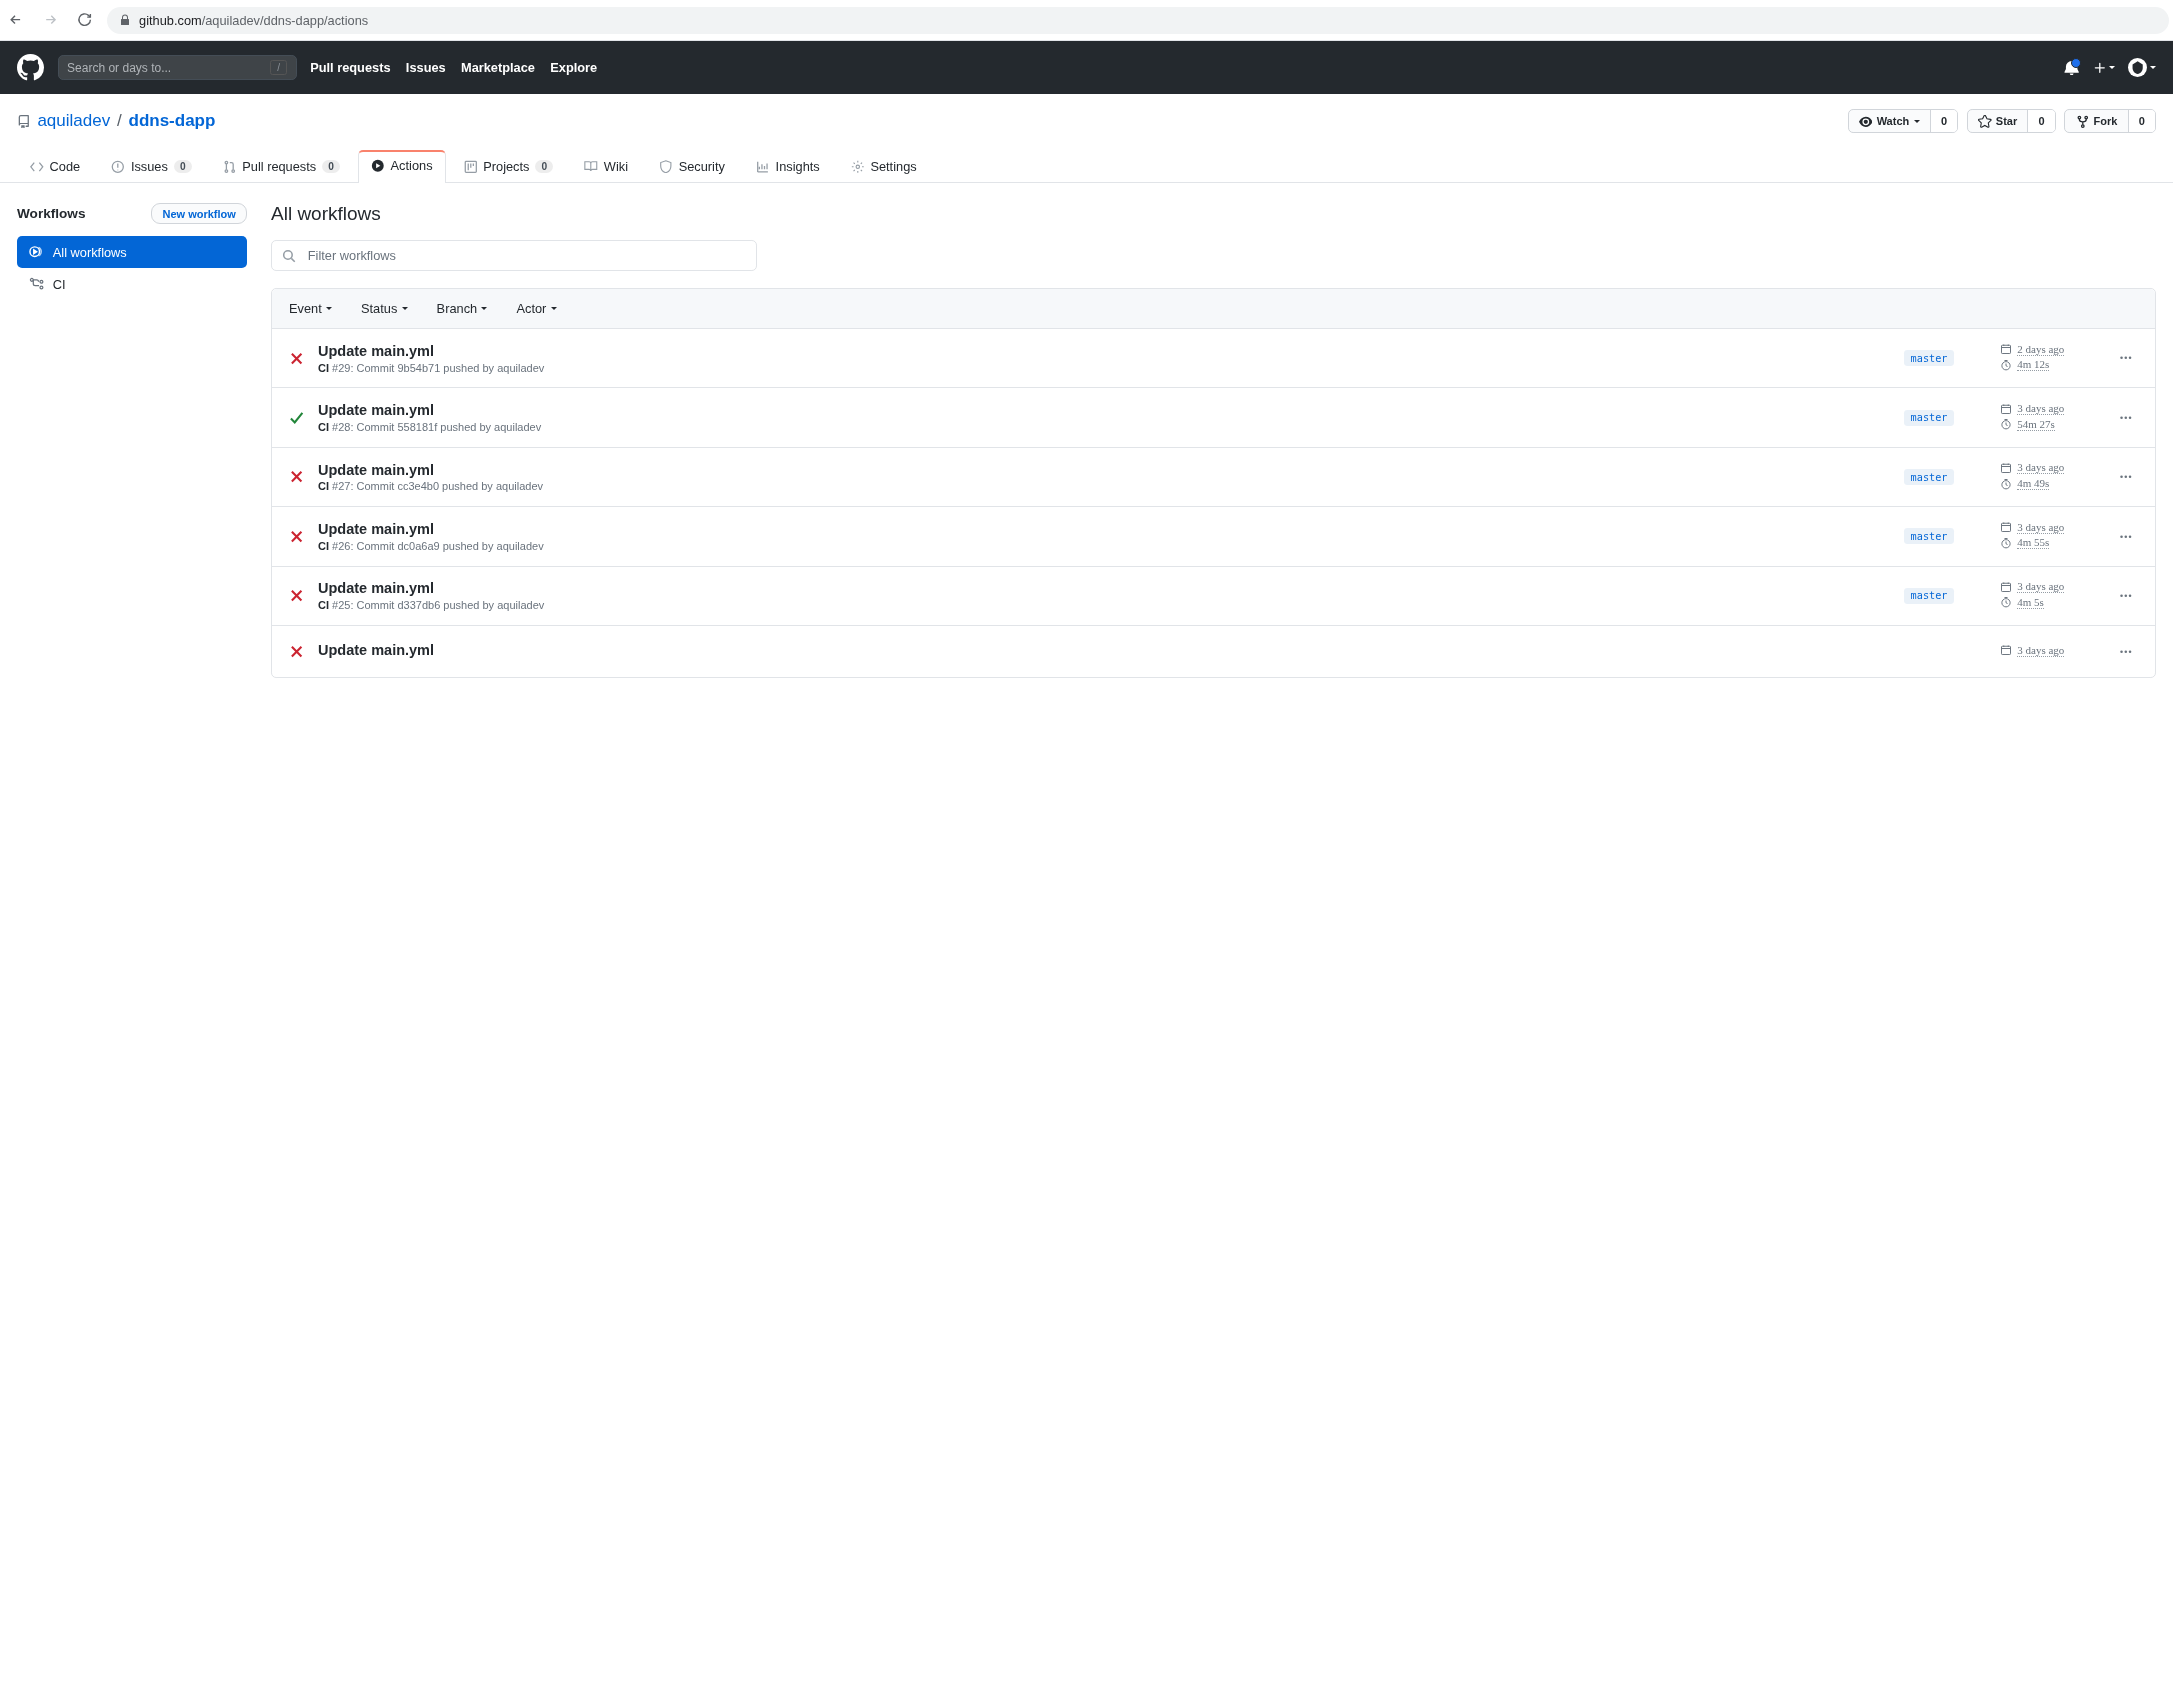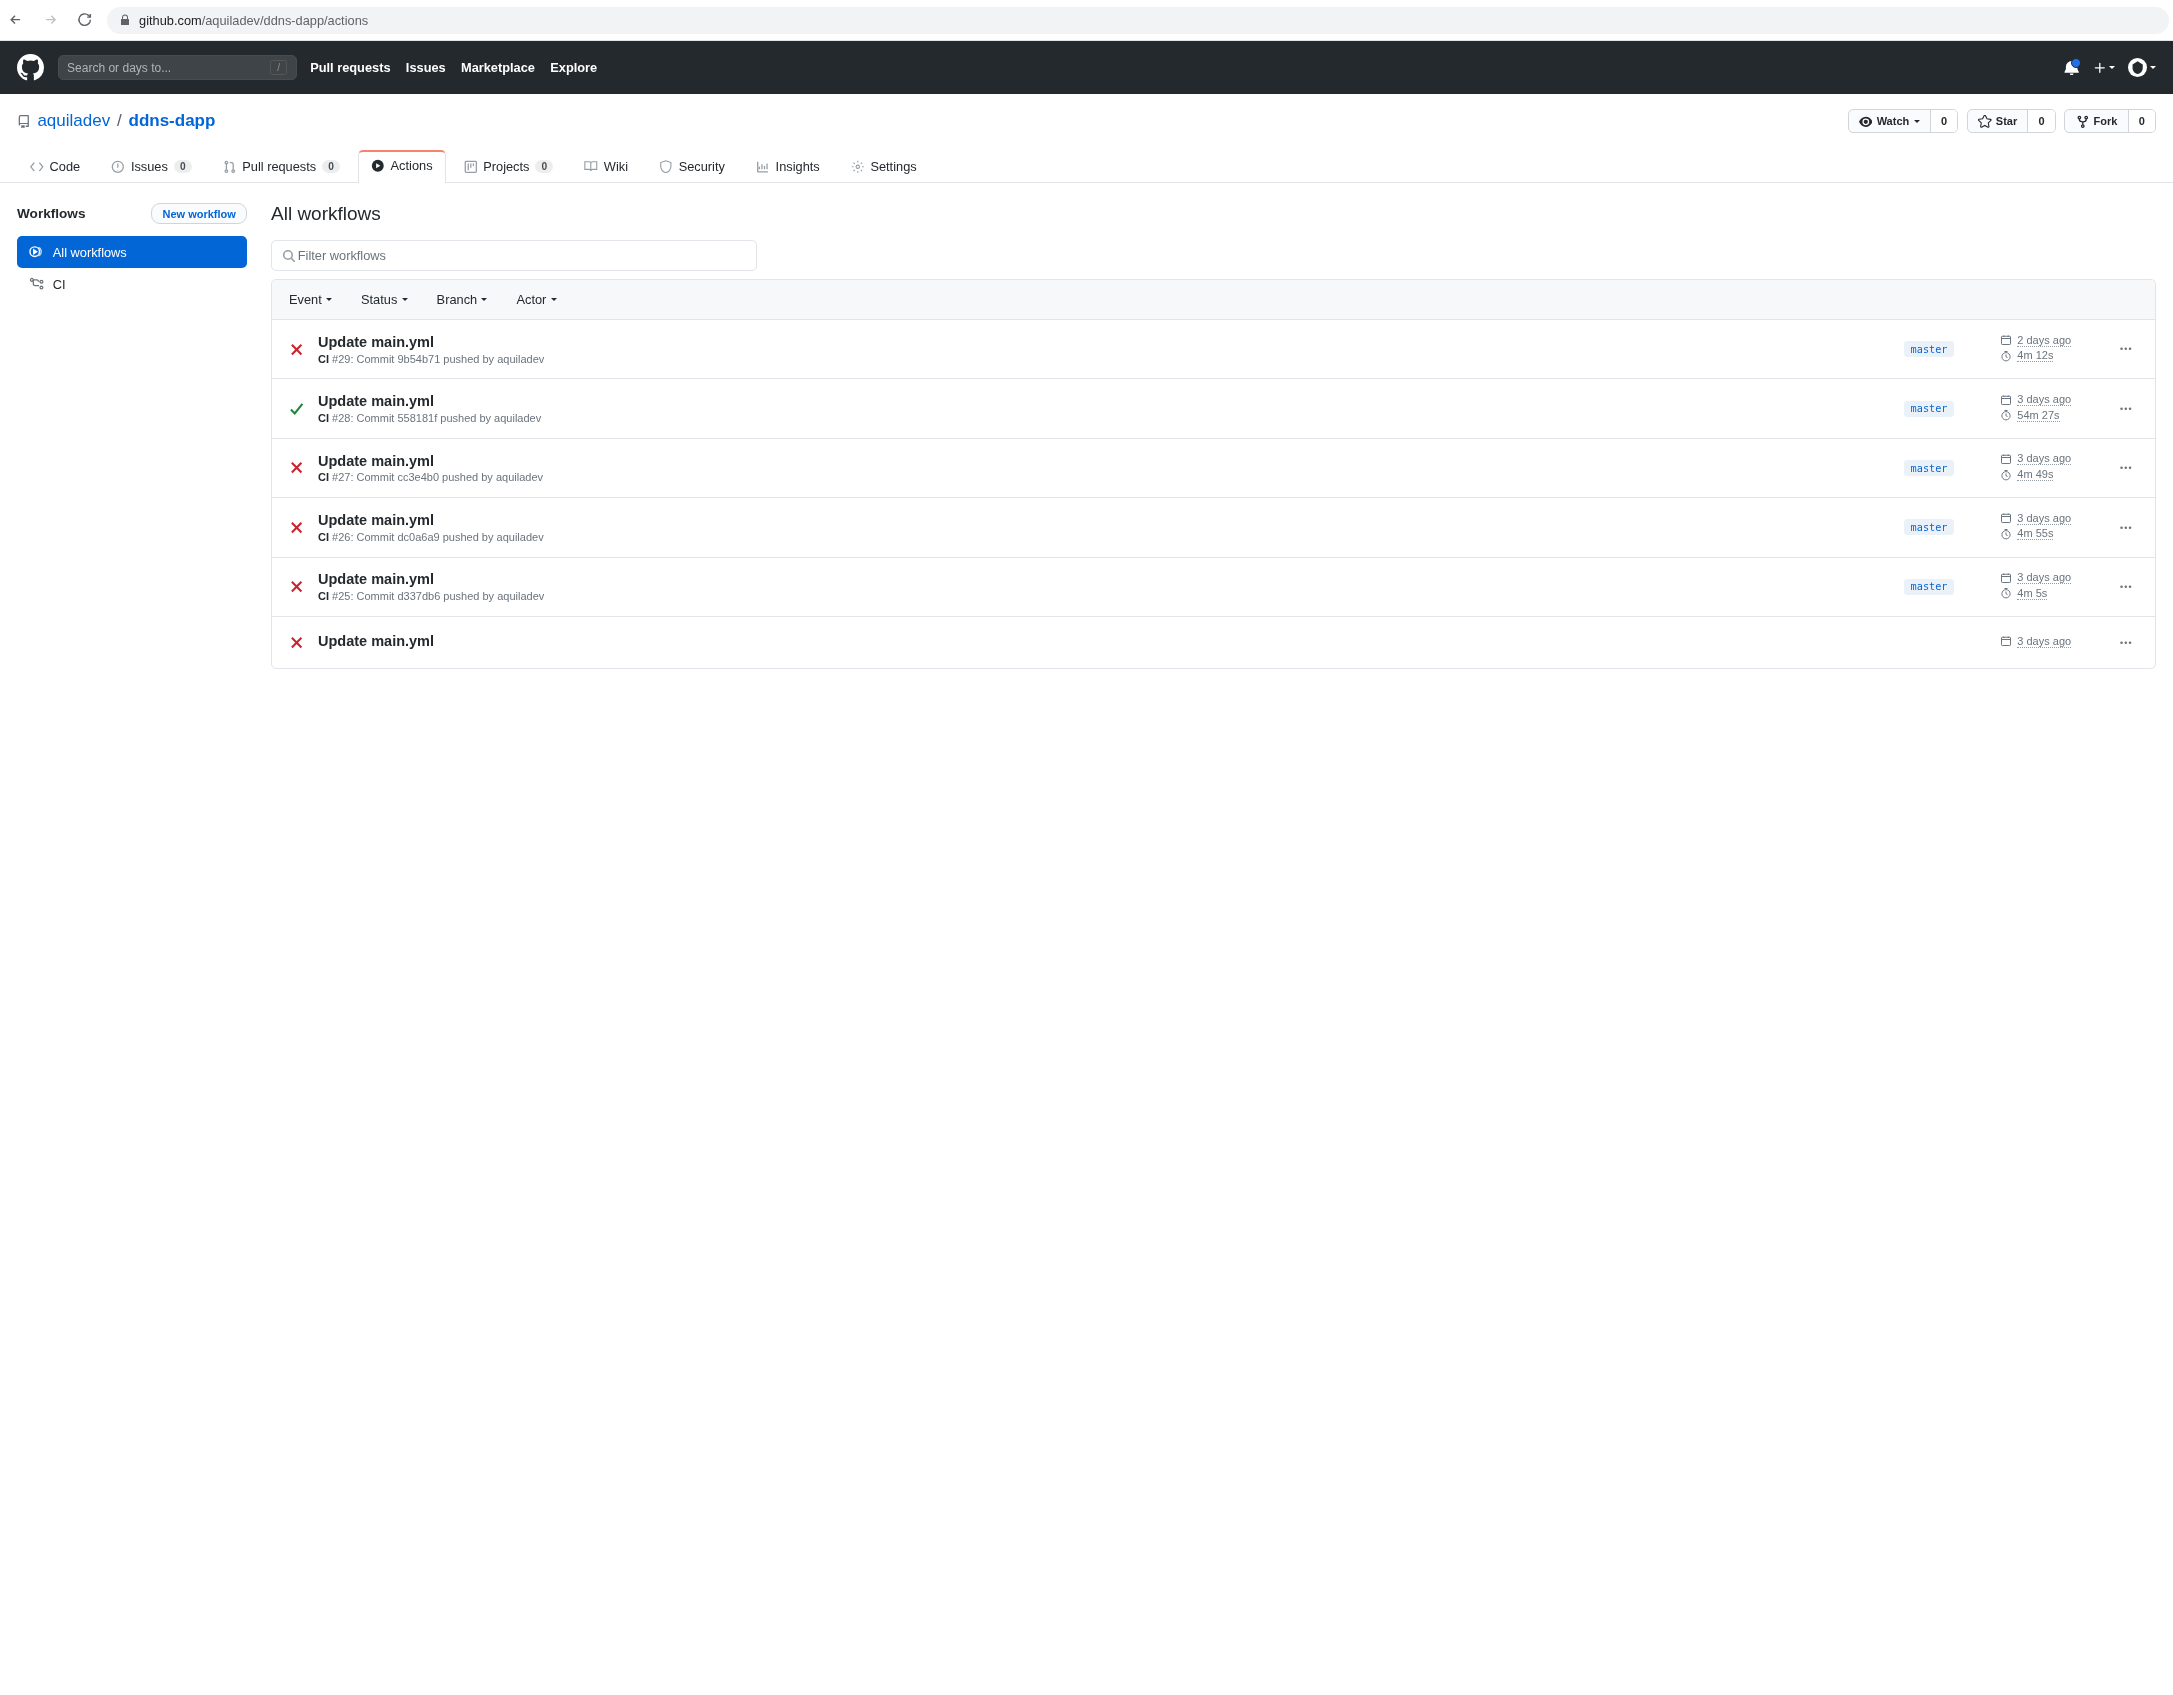--- a/index.html
+++ b/index.html
@@ -49,37 +49,37 @@
 .sidebar { width: 230px; flex-shrink: 0; }
 .sidebar-header { display: flex; justify-content: space-between; align-items: center; margin-bottom: 12px; }
 .sidebar-header h3 { font-size: 13.6px; font-weight: 600; }
 .new-wf-btn { border: 0.9px solid #d1d5da; border-radius: 9px; padding: 3.4px 10.2px; font-size: 11px; color: #0366d6; font-weight: 600; background: #fafbfc; }
 .wf-item { display: flex; align-items: center; gap: 8.5px; padding: 8.5px 12px; border-radius: 5.1px; font-size: 12.8px; }
 .wf-item.active { background: #0366d6; color: #fff; font-weight: 500; }
 .wf-item .icon { width: 15.3px; }
 
 .main { flex: 1; }
 .main h1 { font-size: 19px; font-weight: 400; margin-bottom: 15.3px; }
-.filter-input { width: 486px; border: 0.9px solid #e1e4e8; border-radius: 5.1px; padding: 6.8px 10.2px; display: flex; align-items: center; gap: 2px; color: #6a737d; font-size: 12.8px; margin-bottom: 8px; }
+.filter-input { width: 486px; border: 0.9px solid #e1e4e8; border-radius: 5.1px; padding: 6.8px 10.2px; display: flex; align-items: center; gap: 12px; color: #6a737d; font-size: 12.8px; margin-bottom: 17px; }
 
 .runs-box { border: 0.9px solid #e1e4e8; border-radius: 5.1px; }
 .runs-filters { background: #f6f8fa; padding: 12px 17px; display: flex; gap: 29px; border-bottom: 0.9px solid #e1e4e8; border-radius: 5.1px 5.1px 0 0; }
 .filter-dd { display: flex; align-items: center; gap: 4.3px; font-size: 12.8px; color: #24292e; }
 
 .run-row { display: flex; align-items: center; padding: 13.6px 17px; border-bottom: 0.9px solid #e1e4e8; gap: 12px; }
 .run-row:last-child { border-bottom: none; }
 .run-status { width: 17px; flex-shrink: 0; }
 .run-info { flex: 1; min-width: 0; }
 .run-title { font-size: 14.5px; font-weight: 600; color: #24292e; margin-bottom: 2.6px; }
 .run-meta { font-size: 11px; color: #6a737d; }
 .run-meta b { color: #24292e; font-weight: 600; }
 .branch-badge { font-family: SFMono-Regular, Consolas, monospace; font-size: 10.2px; color: #0366d6; background: #eaf1f8; border-radius: 3.4px; padding: 2.6px 6.8px; margin: 0 34px; }
 .run-times { width: 102px; font-size: 11px; color: #6a737d; }
 .run-times > div { display: flex; align-items: center; gap: 5.1px; margin-bottom: 2.6px; }
-.run-times .dotted { border-bottom: 0.9px dotted #959da5; }
+.run-times .dotted { border-bottom: 0.9px dotted #959da5; font-family: Liberation Serif, serif; }
 .kebab { color: #6a737d; padding: 5.1px; }
 
 svg { display: block; }
 .caret { width: 0; height: 0; border-left: 3.4px solid transparent; border-right: 3.4px solid transparent; border-top: 3.4px solid currentColor; display: inline-block; }
 </style>
 </head>
 <body>
 
 <div class="browser-bar">
   <div class="nav-btn">

